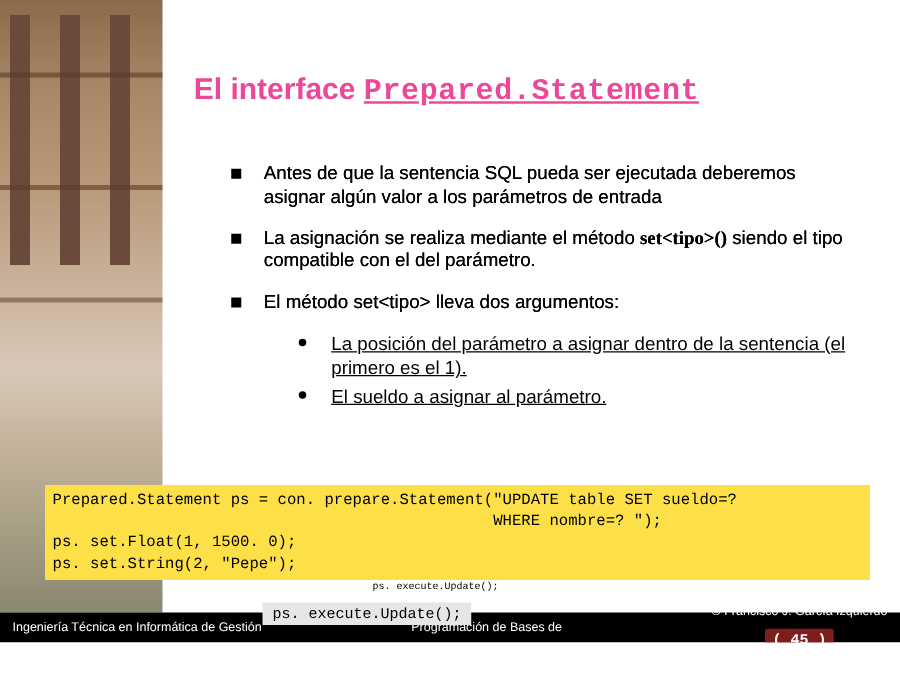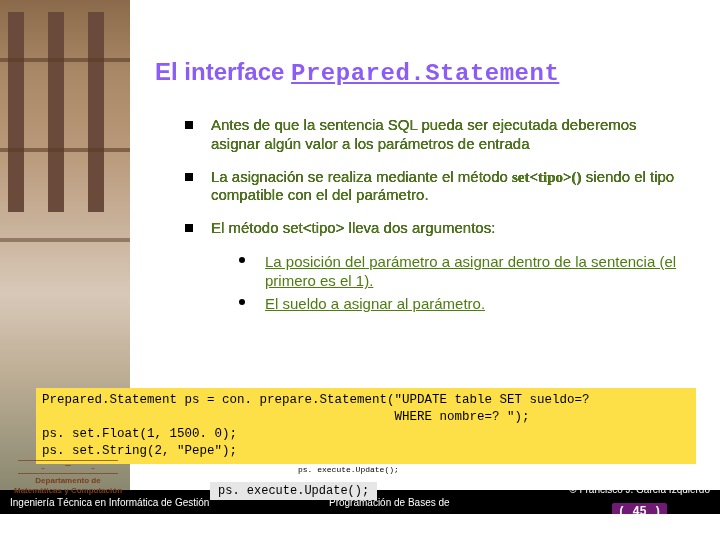--- a/index.html
+++ b/index.html
@@ -1,39 +1,39 @@
 <!DOCTYPE html>
 <html><head>
 <meta charset="utf-8">
 <style>
   * { margin: 0; padding: 0; box-sizing: border-box; }
   body { width: 720px; height: 540px; font-family: Arial, sans-serif; background: #fff; position: relative; overflow: hidden; }
   .bg-photo { position: absolute; left: 0; top: 0; width: 130px; height: 490px; background: linear-gradient(180deg, #8a6a4a 0%, #a88866 15%, #b89878 30%, #c8b098 45%, #d8c8b8 60%, #c0b098 75%, #a09880 90%, #8a8870 100%); z-index: 0; }
   .bg-photo::before { content:""; position:absolute; left:8px; top:12px; width:16px; height:200px; background:#6a4a3a; box-shadow: 40px 0 0 #6a4a3a, 80px 0 0 #6a4a3a; }
   .bg-photo::after { content:""; position:absolute; left:0; top:58px; width:130px; height:4px; background:rgba(90,60,40,.6); box-shadow: 0 90px 0 rgba(90,60,40,.6), 0 180px 0 rgba(90,60,40,.5); }
   .slide { position: relative; z-index: 1; width: 720px; height: 490px; }
-  .title { position:absolute; left:155px; top:58px; font-size:24px; font-weight:bold; color:#8b5cf6; }
+  .title { position:absolute; left:155px; top:58px; font-size:24px; font-weight:bold; color:#ec4899; }
   .title-u { text-decoration: underline; font-family: "Courier New", monospace; letter-spacing:.5px; }
-  .bullets { position:absolute; left:185px; top:116px; width:500px; font-size:15px; color:#4d7c0f; }
+  .bullets { position:absolute; left:185px; top:130px; width:500px; font-size:15px; color:#000000; }
   .b1 { display:flex; gap:18px; margin-bottom:14px; line-height:1.25; text-shadow: 0 0 0.3px #000; }
   .sq { width:8px; min-width:8px; height:8px; background:#000; margin-top:5px; }
   .mono { font-family:Liberation Serif, serif; font-weight:bold; }
   .sub { margin-left:54px; margin-top:2px; }
   .sub-item { display:flex; gap:20px; font-size:15px; line-height:1.3; margin-bottom:3px;text-decoration:underline; }
   .disc { width:6px; min-width:6px; height:6px; border-radius:50%; background:#000; margin-top:5px; }
   .codebox { position:absolute; left:36px; top:388px; width:660px; background:#fde047; font-family:"Courier New",monospace; font-size:12.5px; white-space:pre; padding:4px 6px; color:#000; line-height:1.35; }
   .codebox2 { position:absolute; left:298px; top:465px; font-family:"Courier New",monospace; font-size:8px; color:#000; }
   .codebox3 { position:absolute; left:210px; top:482px; background:#e6e6e6; font-family:"Courier New",monospace; font-size:12px; padding:2px 8px; color:#000; }
   .dept { position:absolute; left:8px; top:460px; width:120px; text-align:center; font-size:8px; color:#7a3d1a; font-weight:bold; line-height:1.2; }
   .dept::before { content:""; display:block; width:100px; height:12px; margin:0 auto 2px; background: radial-gradient(ellipse at 25% 60%, #7a3d1a 0 3px, transparent 4px), radial-gradient(ellipse at 50% 40%, #7a3d1a 0 3px, transparent 4px), radial-gradient(ellipse at 75% 60%, #7a3d1a 0 3px, transparent 4px); border-top:1px solid #7a3d1a; border-bottom:1px solid #7a3d1a; opacity:.7;}
   .footer { position:absolute; left:0; bottom:26px; width:720px; height:24px; background:#000; color:#fff; font-size:10px; display:flex; align-items:center; }
   .footer .fl { padding:0 10px; white-space:nowrap; }
   .footer .fc { flex:1; text-align:center; }
   .footer .fr { padding:0 10px; display:flex; align-items:center; gap:8px; white-space:nowrap;flex-direction:column; }
-  .pager { background:#701a75; color:#fff; font-family:"Courier New",monospace; font-weight:bold; font-size:12px; padding:2px 6px; border-radius:2px; }
+  .pager { background:#7f1d1d; color:#fff; font-family:"Courier New",monospace; font-weight:bold; font-size:12px; padding:2px 6px; border-radius:2px; }
   .bigwhite { position:absolute; left:0; bottom:0; width:720px; height:26px; background:#fff; }
 </style>
 </head>
 <body>
 
 <div class="bg-photo"></div>
 
 <div class="slide">
 
   <div class="title">
@@ -67,24 +67,20 @@
     </div>
   </div>
 
   <div class="codebox">Prepared.Statement ps = con. prepare.Statement("UPDATE table SET sueldo=?
                                                WHERE nombre=? ");
 ps. set.Float(1, 1500. 0);
 ps. set.String(2, "Pepe");</div>
   <div class="codebox2">ps. execute.Update();</div>
   <div class="codebox3">ps. execute.Update();</div>
 
-  <div class="dept">
-    <div>Departamento de</div>
-    <div>Matemáticas y Computación</div>
-  </div>
 </div>
 
 <div class="footer">
   <div class="fl">Ingeniería Técnica en Informática de Gestión</div>
   <div class="fc">Programación de Bases de</div>
   <div class="fr">
     <span>© Francisco J. García Izquierdo</span>
     <span class="pager">( 45 )</span>
   </div>
 </div>

